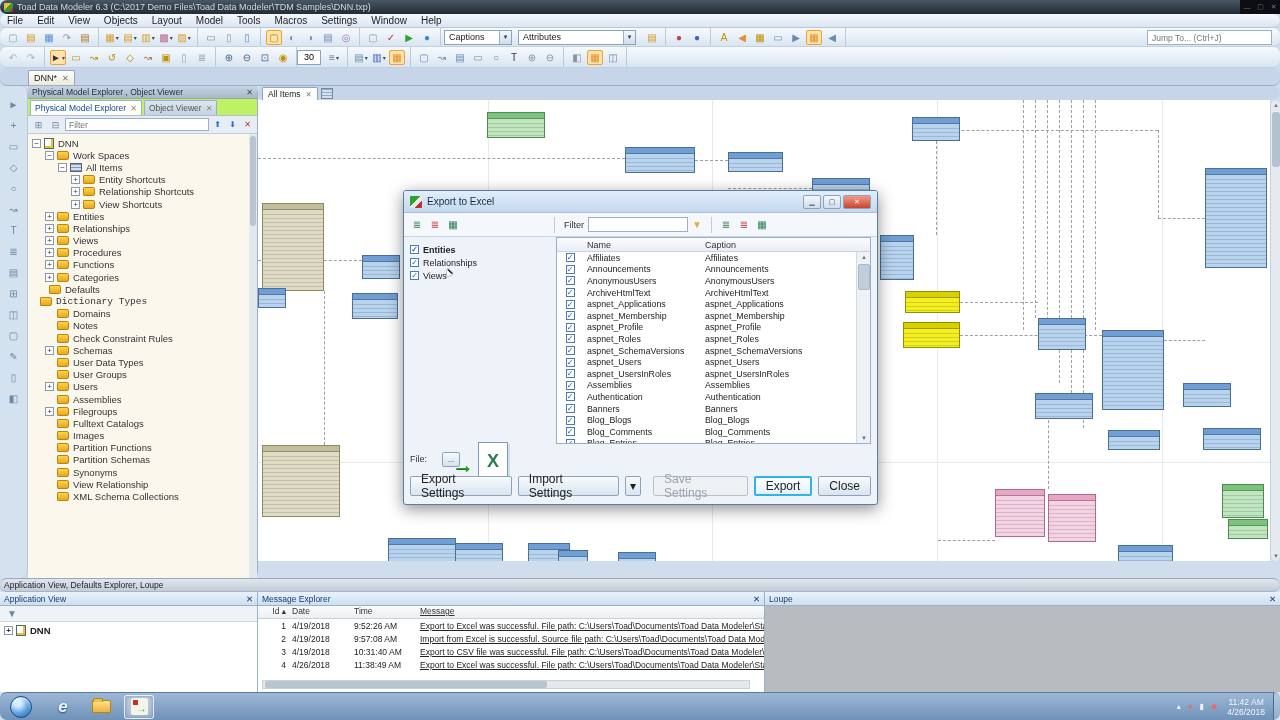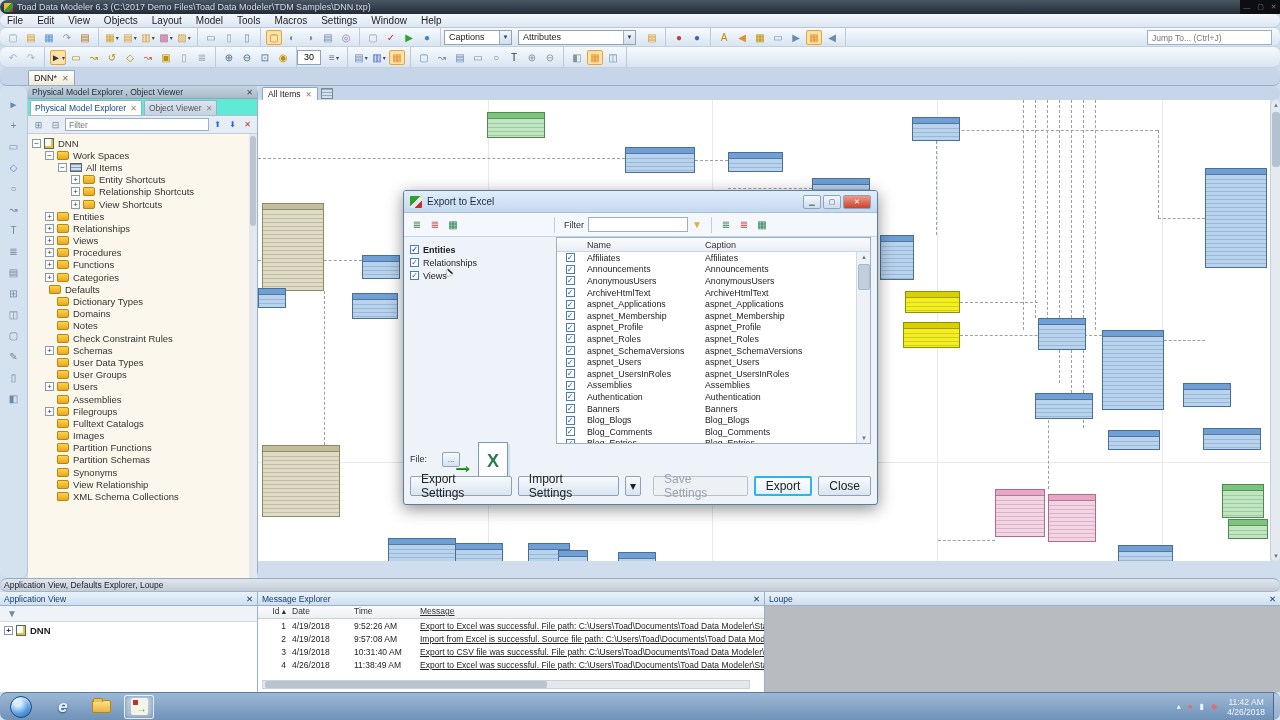--- a/index.html
+++ b/index.html
@@ -56,21 +56,21 @@
   #rail { left:0; top:86px; width:28px; height:492px; background:#d4e2f0;
     border-right:1px solid #b8c6d6; display:flex; flex-direction:column; align-items:center; padding-top:8px; }
   #rail .tbicon { color:#6e89a3; margin:3px 0; }
 
   
   #explorer { left:28px; top:86px; width:230px; height:492px; background:#eef3f8;
     border-right:1px solid #9ab0c8; display:flex; flex-direction:column; }
   .pcaption { height:13px; background:linear-gradient(#c7d3e0,#a9b9c9); border-bottom:1px solid #93a5b8;
     font-size:8.5px; color:#1c2a3a; display:flex; align-items:center; padding:0 4px; justify-content:space-between; }
   .pcaption .x { color:#445; font-size:8px; }
-  #exp-tabs { height:17px; display:flex; align-items:flex-end; padding-left:2px; background:#5eead4;
+  #exp-tabs { height:17px; display:flex; align-items:flex-end; padding-left:2px; background:#bef264;
     border-bottom:1px solid #b0c0d0; }
   .etab { height:15px; font-size:8.5px; display:flex; align-items:center; padding:0 4px;
     border:1px solid #9ab0c8; border-bottom:none; border-radius:2px 2px 0 0; margin-right:2px; color:#555;
     background:linear-gradient(#dce6f0,#c4d2e2); }
   .etab.active { background:#fdfdf6; color:#134a9e; }
   .etab .x { margin-left:4px; font-size:8px; color:#888; }
   #exp-filter { height:18px; display:flex; align-items:center; background:#e6edf5;
     border-bottom:1px solid #c0cddb; padding:0 3px; gap:2px; }
   #exp-filter .tbicon { width:13px; color:#6e89a3; font-size:9px; }
   #exp-filter input { flex:1; height:13px; border:1px solid #9ab0c8; font-size:8.5px; padding:0 3px;
@@ -462,21 +462,21 @@
         <div class="tnode" style="padding-left: 17px;">
           <span class="expander">+</span>
           <span class="fi fi-folder"></span>
           <span>Categories</span>
         </div>
         <div class="tnode" style="padding-left: 9px;">
           <span style="width: 12px; flex: 0 0 auto;"></span>
           <span class="fi fi-folder"></span>
           <span>Defaults</span>
         </div>
-        <div class="tnode" style="padding-left: 17px;">
+        <div class="tnode" style=" font-family: Liberation Mono, monospace;">
           <span style="width: 12px; flex: 0 0 auto;"></span>
           <span class="fi fi-folder"></span>
           <span>Dictionary Types</span>
         </div>
         <div class="tnode" style="padding-left: 17px;">
           <span style="width: 12px; flex: 0 0 auto;"></span>
           <span class="fi fi-folder"></span>
           <span>Domains</span>
         </div>
         <div class="tnode" style="padding-left: 17px;">

